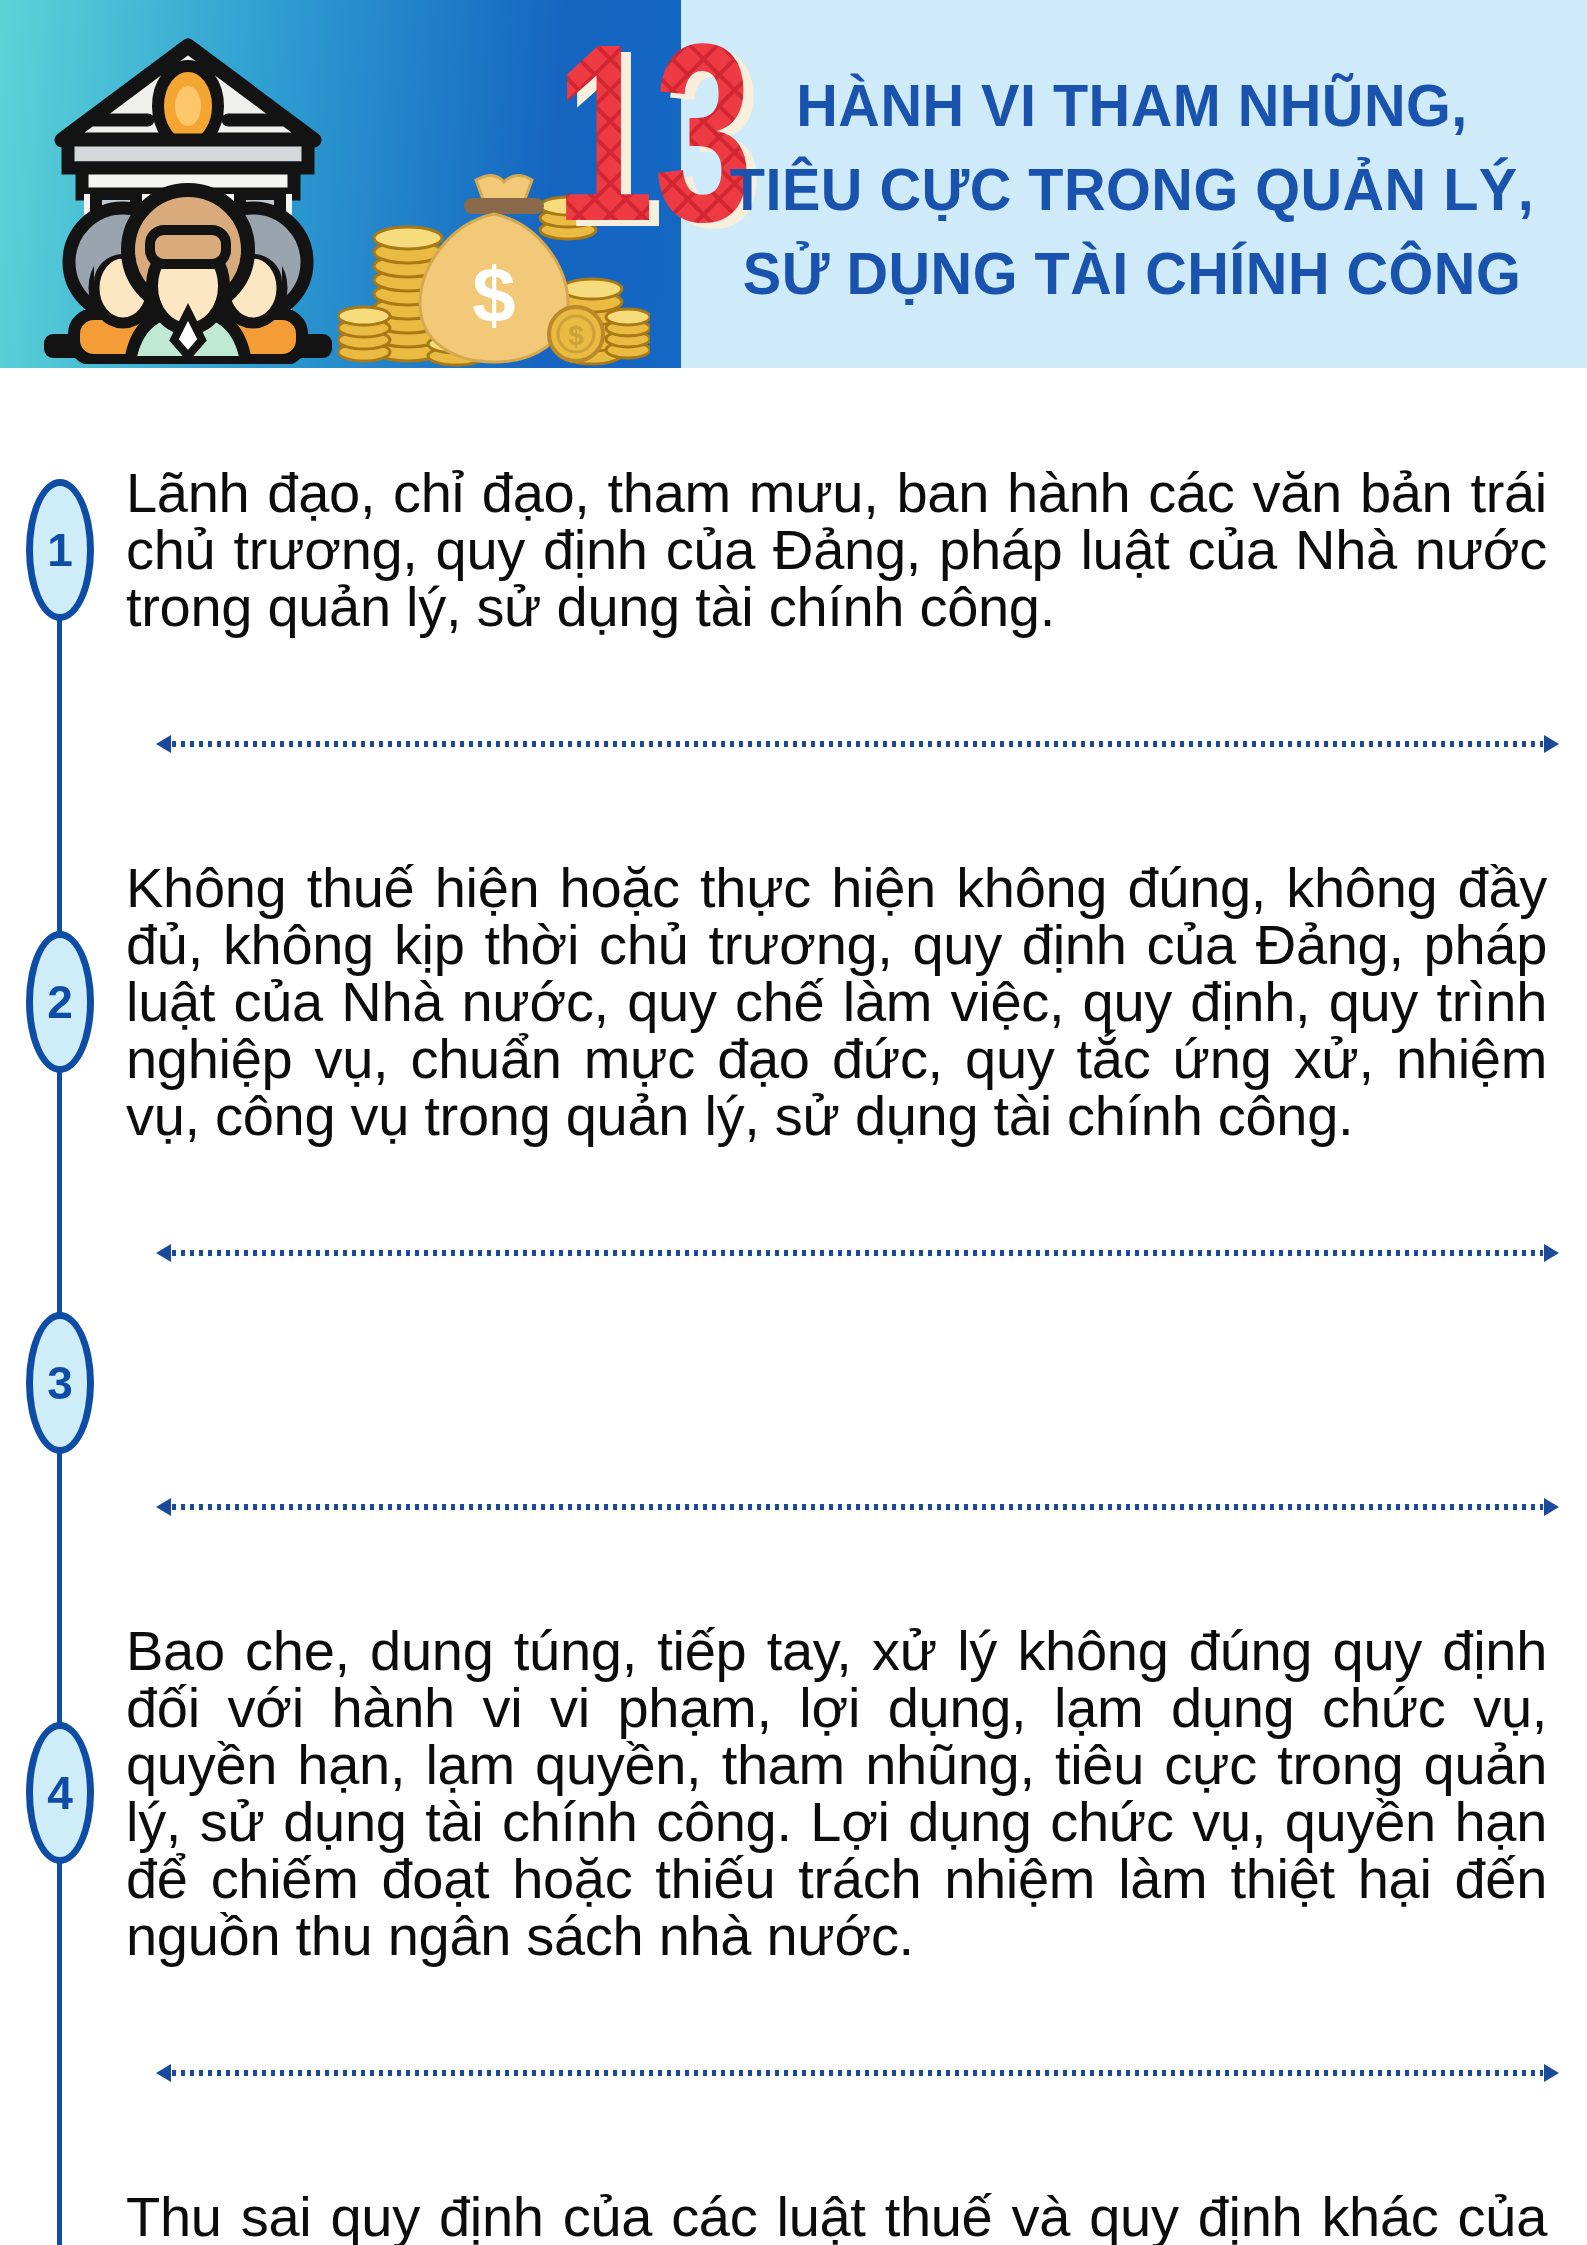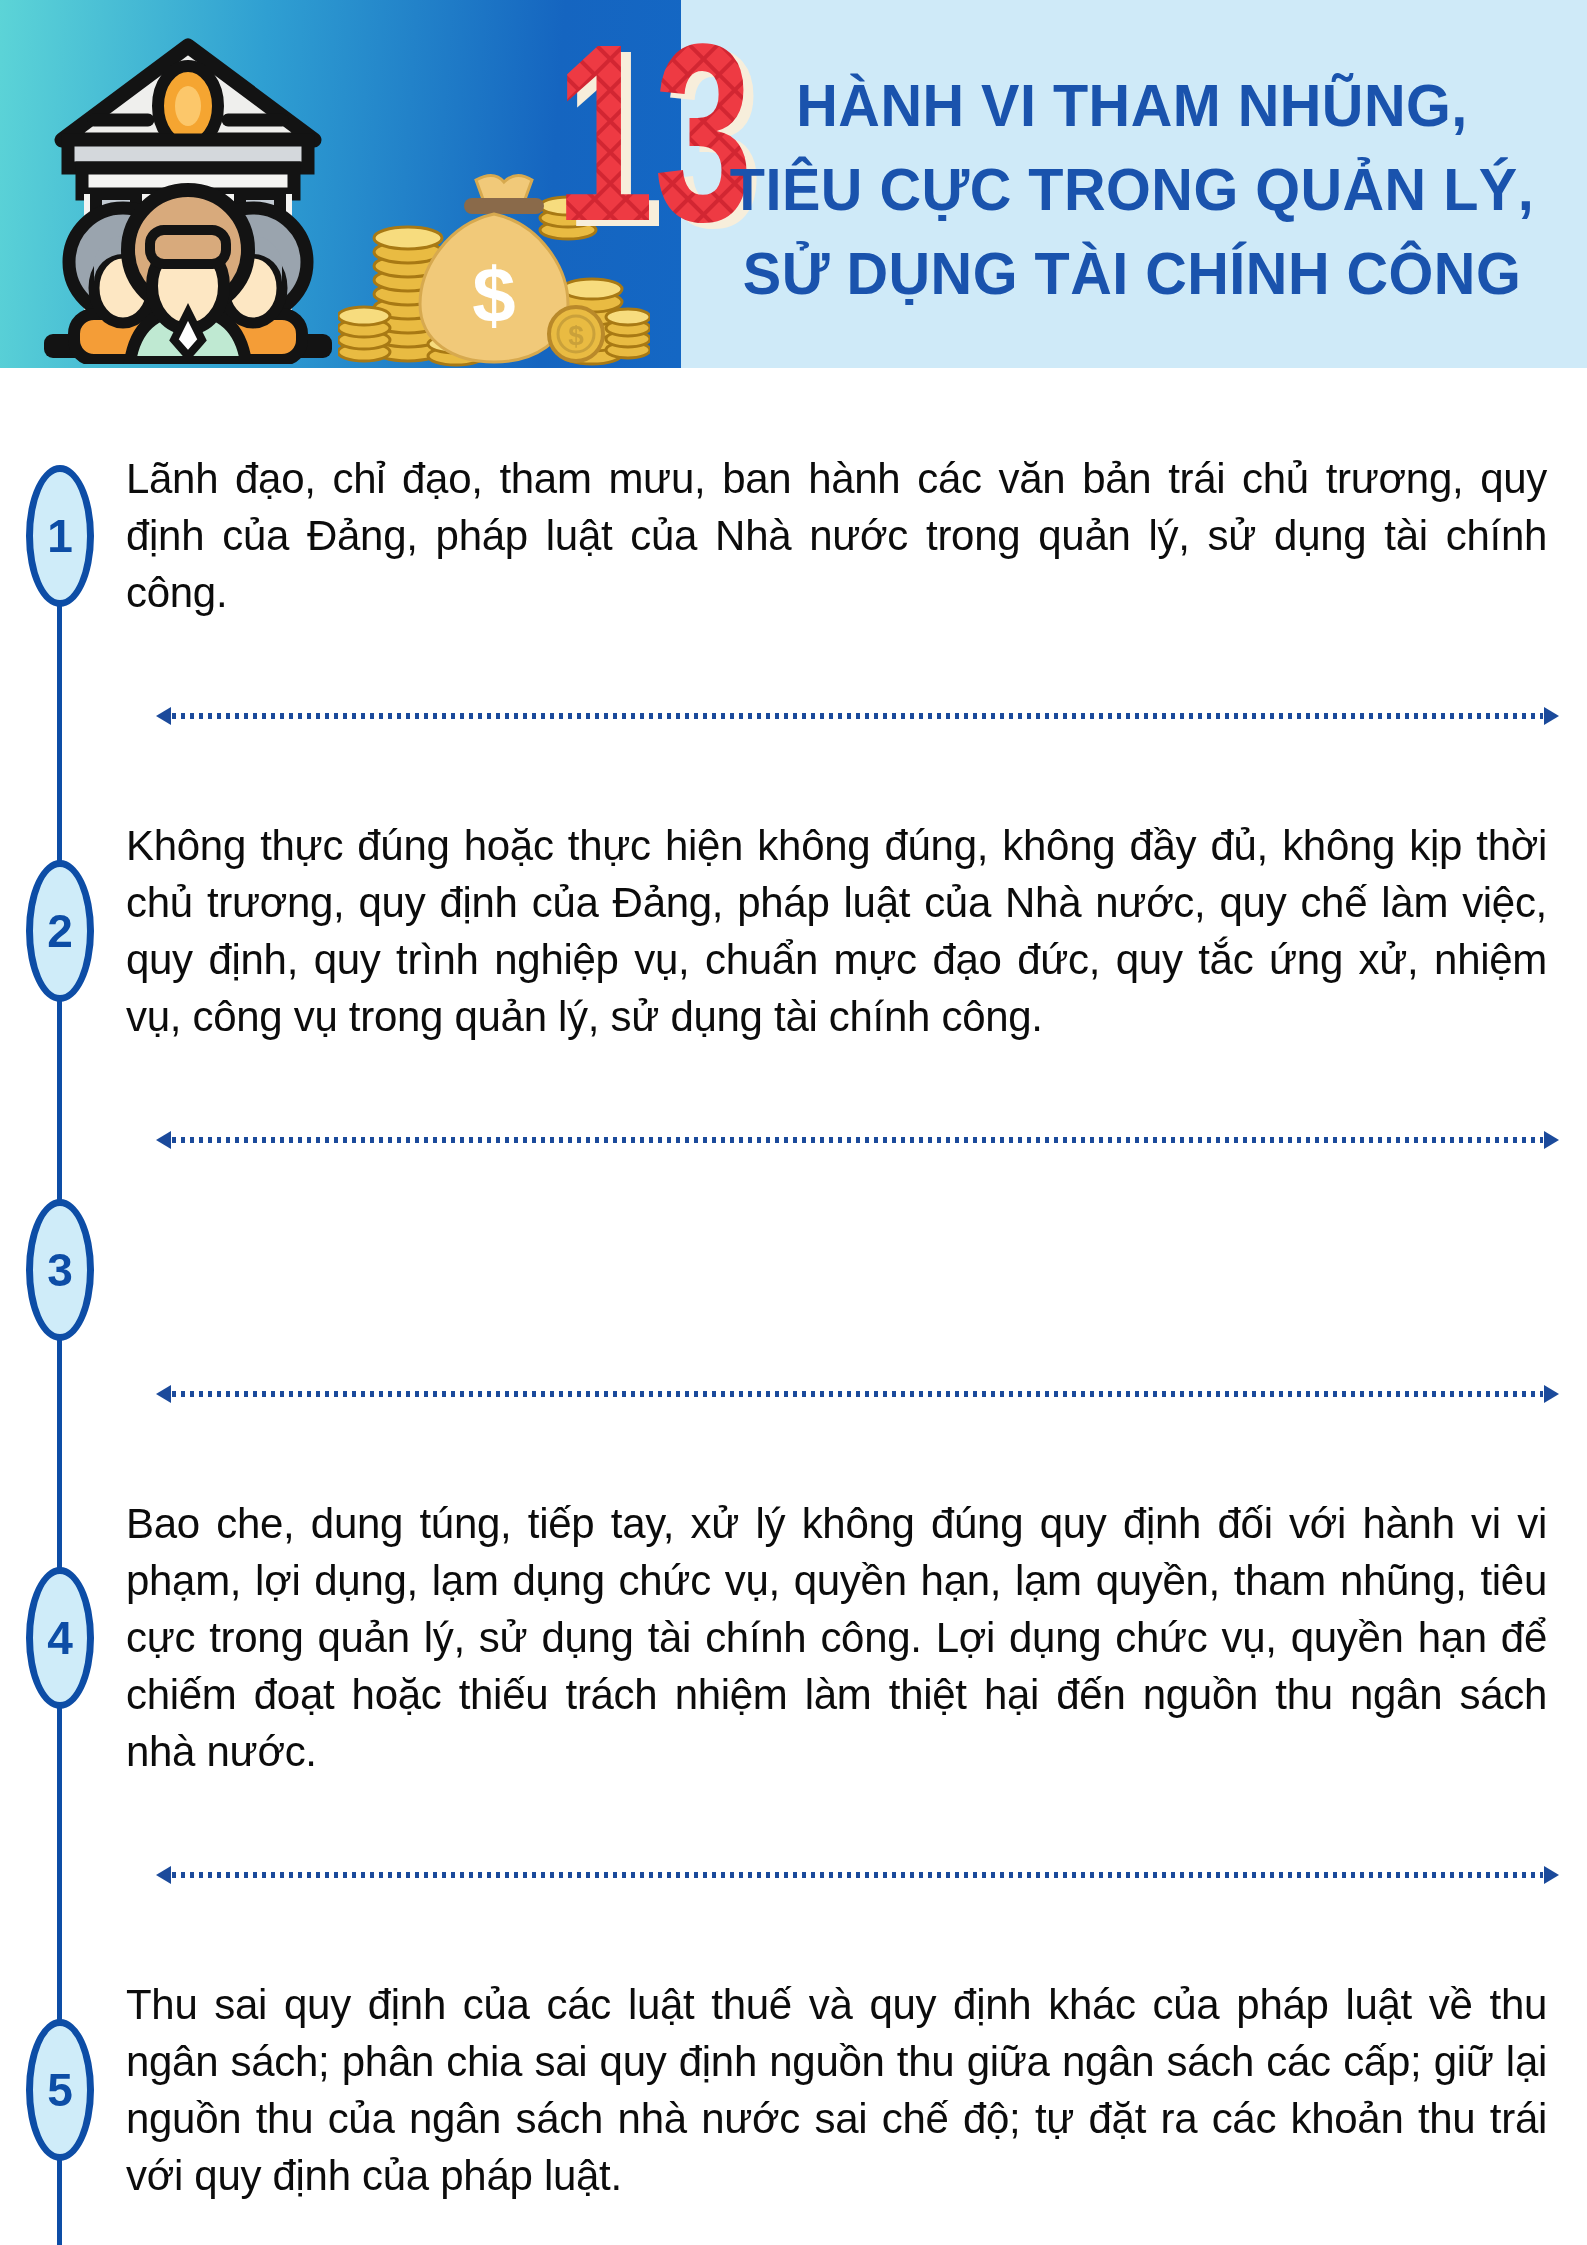--- a/index.html
+++ b/index.html
@@ -28,21 +28,21 @@
   .flow{position:relative;padding-top:40px;}
   .item{display:flex;align-items:center;}
   .rail{flex:0 0 126px;display:flex;}
   .badge{
     box-sizing:border-box;margin-left:26px;width:68px;height:142px;
     border:7px solid #0d4da6;border-radius:50%;background:#cfecf9;
     display:flex;align-items:center;justify-content:center;
     font-size:46px;font-weight:bold;color:#0d4da6;position:relative;z-index:2;
   }
   .item-text{
-    flex:1;margin-right:40px;font-size:42px;line-height:57px;
+    flex:1;margin-right:40px;font-size:56px;line-height:57px;
     text-align:justify;color:#0c0c0c;letter-spacing:-0.3px;
   }
   .sep{position:relative;height:18px;margin:44px 28px 50px 156px;}
   .sep .dots{position:absolute;left:16px;right:16px;top:6px;height:6px;
     background:repeating-linear-gradient(90deg,#1b4a9b 0 4px,transparent 4px 9px);}
   .sep::before{content:"";position:absolute;left:0;top:0;width:0;height:0;
     border-top:9px solid transparent;border-bottom:9px solid transparent;border-right:15px solid #1b4a9b;}
   .sep::after{content:"";position:absolute;right:0;top:0;width:0;height:0;
     border-top:9px solid transparent;border-bottom:9px solid transparent;border-left:15px solid #1b4a9b;}
 </style>
@@ -163,21 +163,21 @@
     <p class="item-text">Lãnh đạo, chỉ đạo, tham mưu, ban hành các văn bản trái chủ trương, quy định của Đảng, pháp luật của Nhà nước trong quản lý, sử dụng tài chính công.</p>
   </section>
   <div class="sep">
     <div class="dots"></div>
   </div>
 
   <section class="item">
     <div class="rail">
       <div class="badge">2</div>
     </div>
-    <p class="item-text">Không thực đúng hoặc thực hiện không đúng, không đầy đủ, không kịp thời chủ trương, quy định của Đảng, pháp luật của Nhà nước, quy chế làm việc, quy định, quy trình nghiệp vụ, chuẩn mực đạo đức, quy tắc ứng xử, nhiệm vụ, công vụ trong quản lý, sử dụng tài chính công.</p>
+    <p class="item-text">Không thuế hiện hoặc thực hiện không đúng, không đầy đủ, không kịp thời chủ trương, quy định của Đảng, pháp luật của Nhà nước, quy chế làm việc, quy định, quy trình nghiệp vụ, chuẩn mực đạo đức, quy tắc ứng xử, nhiệm vụ, công vụ trong quản lý, sử dụng tài chính công.</p>
   </section>
   <div class="sep">
     <div class="dots"></div>
   </div>
 
   <section class="item">
     <div class="rail">
       <div class="badge">3</div>
     </div>
   </section>

